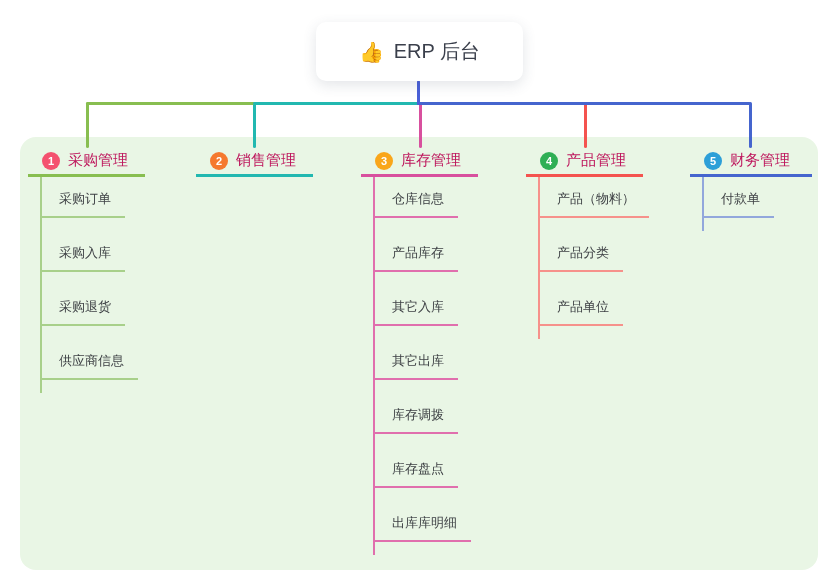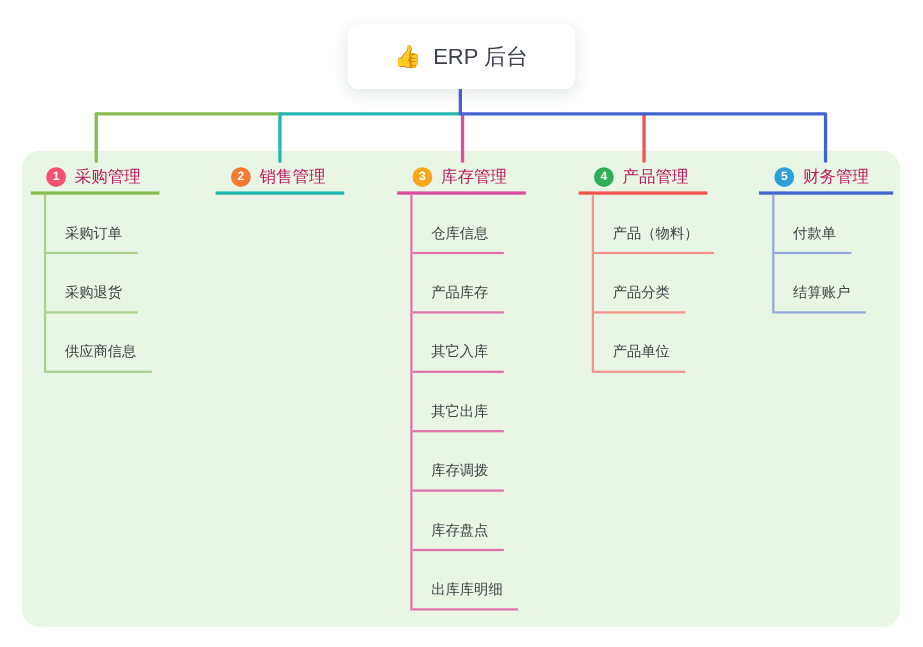--- a/index.html
+++ b/index.html
@@ -21,21 +21,21 @@
   .branch { position:absolute; top:147px; z-index:3; }
   .branch-header { box-sizing:border-box; display:flex; align-items:center; gap:8px;
                    height:30px; padding-left:14px;
                    border-bottom:3px solid var(--line); width:var(--w); }
   .badge { width:18px; height:18px; border-radius:50%; background:var(--badge);
            color:#ffffff; font-size:11px; font-weight:bold; line-height:18px;
            text-align:center; flex:0 0 18px; }
   .branch-label { font-size:15px; color:#be185d; white-space:nowrap; }
 
   .children { margin-left:12px; border-left:2px solid var(--lite); width:max-content; }
-  .child-row { height:54px; display:flex; align-items:flex-end; }
+  .child-row { height:54px; display:flex; align-items:center; }
   .child-label { display:inline-block; font-size:13px; color:#3E4145;
                  padding:0 14px 8px 17px; border-bottom:2px solid var(--lite);
                  white-space:nowrap; cursor:default; }
 </style>
 </head>
 <body>
 
 <div class="stage">
   <div class="panel"></div>
   <div id="connector-layer">
@@ -55,20 +55,23 @@
   </div>
   <div id="branches">
       <div class="branch" style="left: 28px; --line: #88BE50; --lite: #A8D08A; --badge: #F4516F; --w: 117px;">
     <div class="branch-header">
       <span class="badge">1</span>
       <span class="branch-label">采购管理</span>
     </div>
     <div class="children">
           <div class="child-row">
     <span class="child-label">采购订单</span>
+  </div>
+          <div class="child-row">
+    <span class="child-label">采购入库</span>
   </div>
           <div class="child-row">
     <span class="child-label">采购退货</span>
   </div>
           <div class="child-row">
     <span class="child-label">供应商信息</span>
   </div>
         </div>
   </div>
       <div class="branch" style="left: 196px; --line: #22B8B0; --lite: #7BCFC7; --badge: #F5792E; --w: 117px;">
@@ -125,19 +128,16 @@
   </div>
       <div class="branch" style="left: 690px; --line: #4565CE; --lite: #92A7DC; --badge: #2D9FD8; --w: 122px;">
     <div class="branch-header">
       <span class="badge">5</span>
       <span class="branch-label">财务管理</span>
     </div>
     <div class="children">
           <div class="child-row">
     <span class="child-label">付款单</span>
   </div>
-          <div class="child-row">
-    <span class="child-label">结算账户</span>
-  </div>
         </div>
   </div>
     </div>
 </div>
 
 </body></html>

